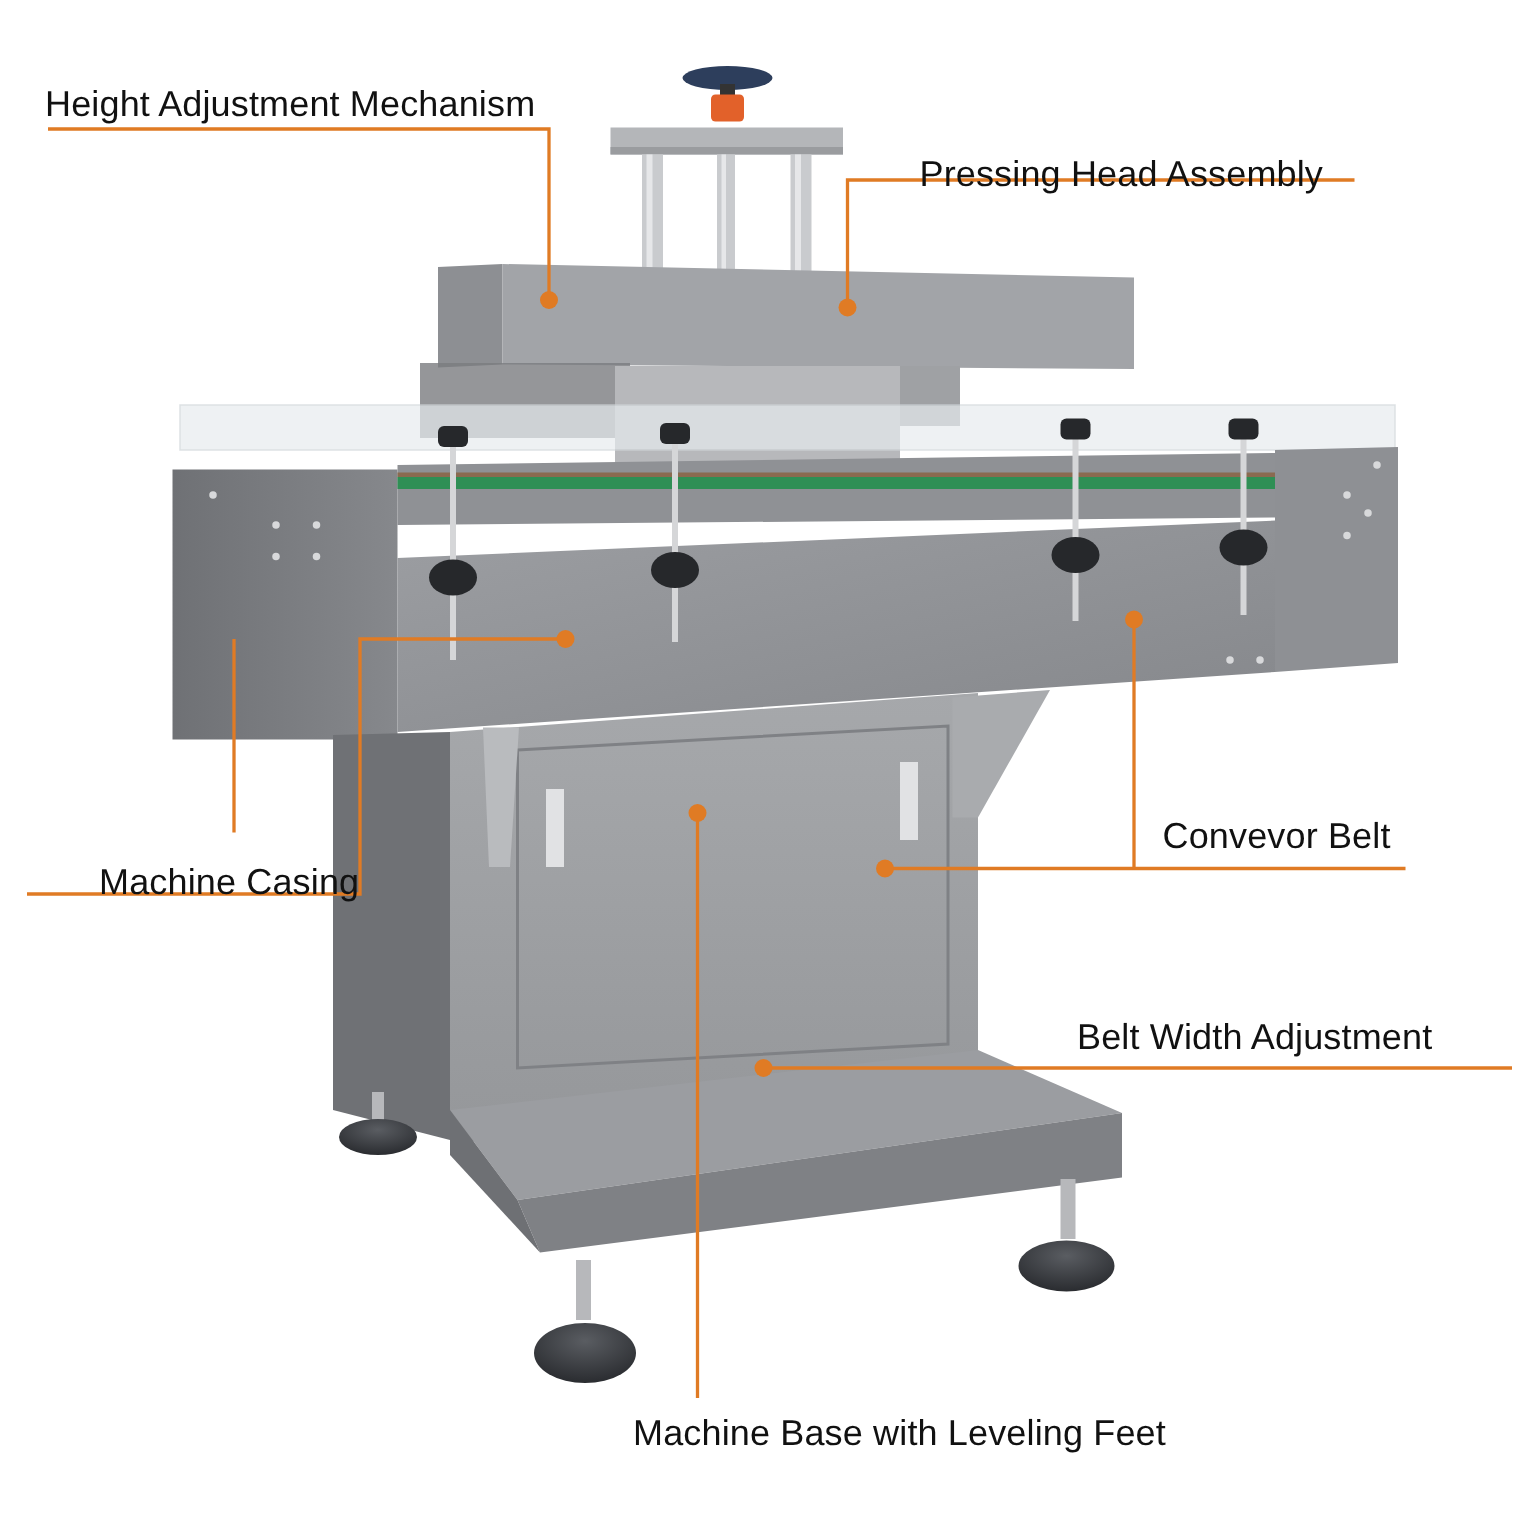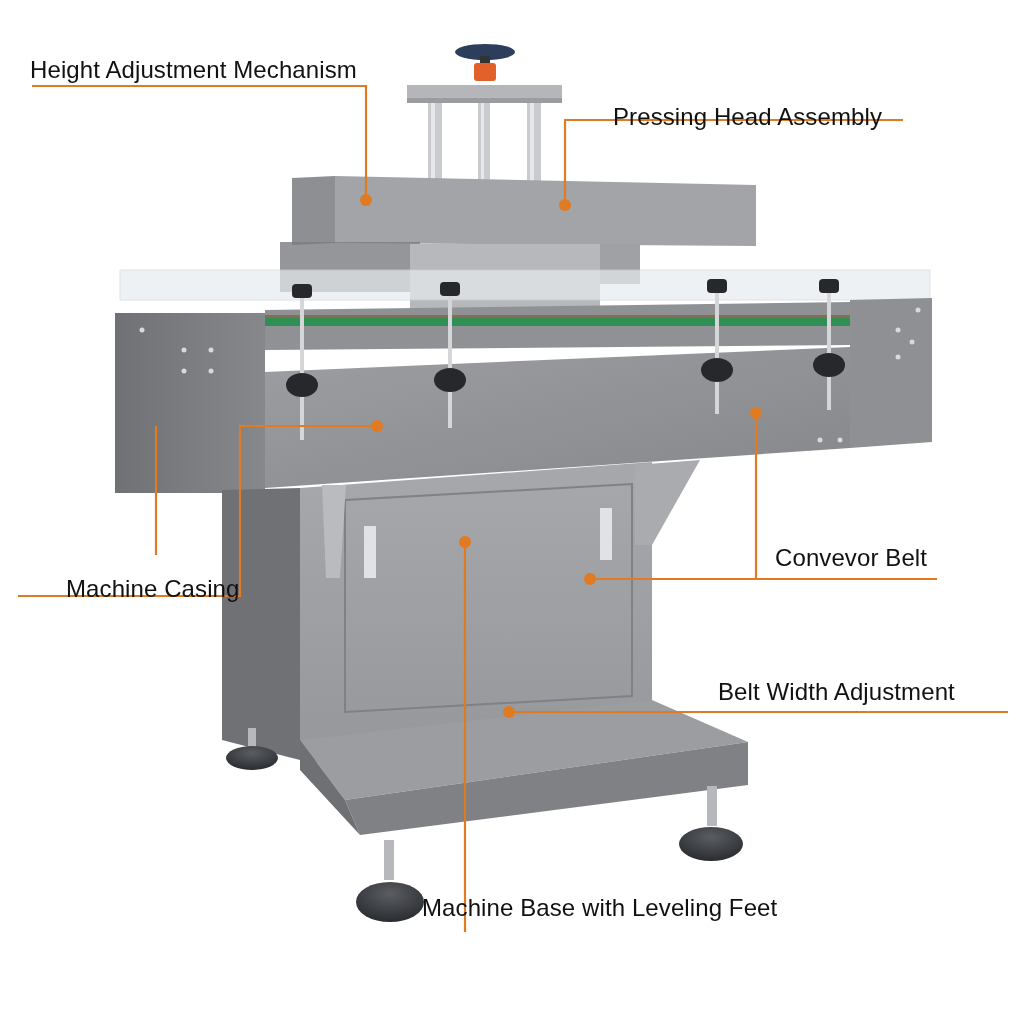--- a/index.html
+++ b/index.html
@@ -158,14 +158,14 @@
       <circle cx="509" cy="712" r="6"></circle>
       <circle cx="465" cy="542" r="6"></circle>
     </g>
   </svg>
 
   <div class="label" style="left:30px; top:58px;">Height Adjustment Mechanism</div>
   <div class="label" style="left:613px; top:105px;">Pressing Head Assembly</div>
   <div class="label" style="left:18px; top:577px;margin-left:48px;">Machine Casing</div>
   <div class="label" style="left:775px; top:546px;text-align:center;">Convevor Belt</div>
   <div class="label" style="left:718px; top:680px;">Belt Width Adjustment</div>
-  <div class="label" style="left:422px; top:896px;">Machine Base with Leveling Feet</div>
+  <div class="label" style="left:422px; top:944px;">Machine Base with Leveling Feet</div>
 </div>
 
 </body></html>

